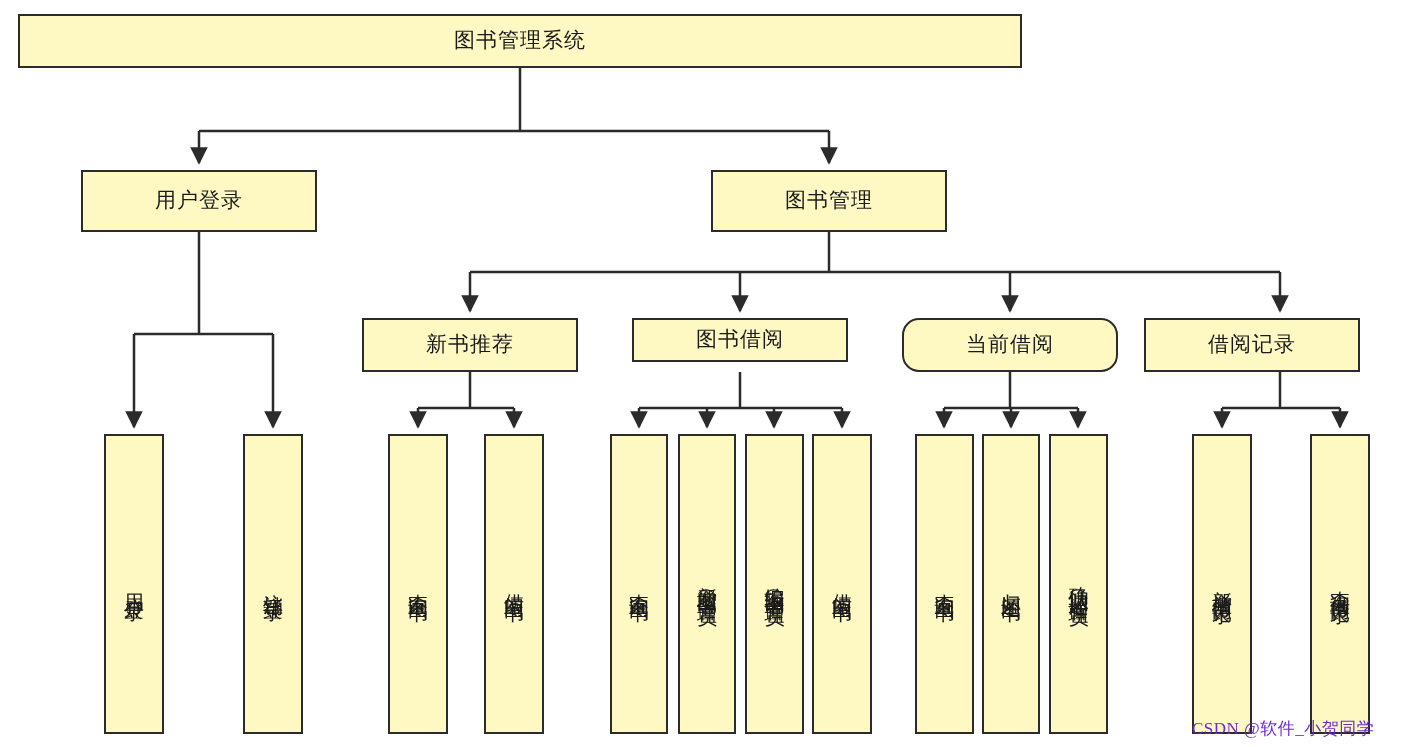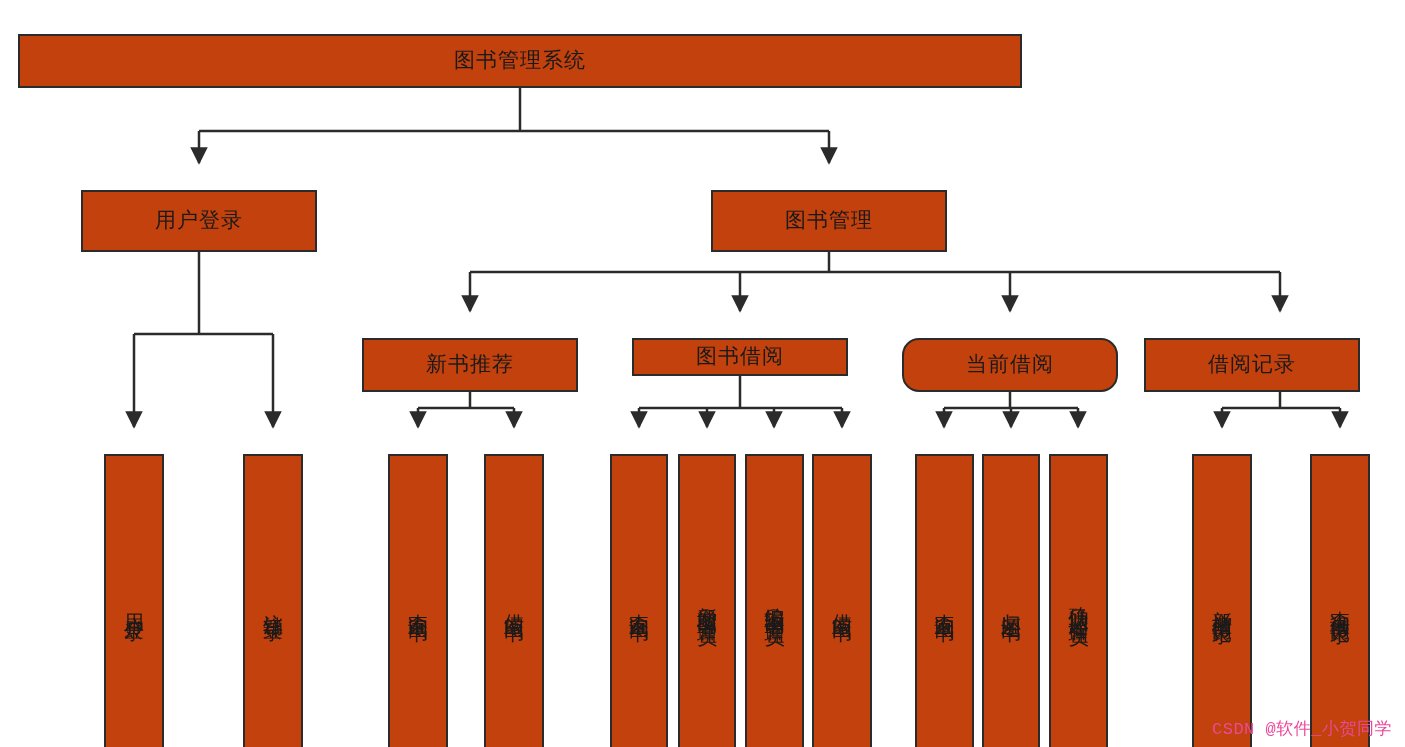--- a/index.html
+++ b/index.html
@@ -23,27 +23,26 @@
     position: absolute;
     left: 0;
     top: 0;
     width: 1405px;
     height: 747px;
     pointer-events: none;
   }
   .node {
     position: absolute;
     box-sizing: border-box;
-    background: #c2410c;
+    background: #fef9c3;
     border: 2px solid #2b2b2b;
     display: flex;
     align-items: center;
     justify-content: center;
     color: #1a1a1a;
-    margin-top: 20px;
   }
   .node.horizontal {
     font-size: 21px;
     letter-spacing: 1px;
     line-height: 1.2;
   }
   .node.vertical {
     writing-mode: vertical-rl;
     text-orientation: upright;
     font-size: 20px;
@@ -57,25 +56,24 @@
   }
   .node.vertical .label {
     writing-mode: vertical-rl;
     text-orientation: upright;
     display: block;
     max-height: 100%;
   }
   .watermark {
     position: absolute;
     font-size: 17px;
-    color: #ec4899;
+    color: #6d28d9;
     letter-spacing: 0.5px;
     white-space: nowrap;
-    font-family: Liberation Mono, monospace;
-    margin-left: 20px;
+    font-family: Liberation Serif, serif;
   }
 </style>
 </head>
 <body>
 
 <div id="diagram-root">
 
   <svg class="connectors" viewBox="0 0 1405 747" xmlns="http://www.w3.org/2000/svg">
     <defs>
       <marker id="arrow" viewBox="0 0 10 10" refX="9" refY="5" markerWidth="7" markerHeight="7" orient="auto-start-reverse">
@@ -133,21 +131,21 @@
   <div class="node horizontal" style="left:81px; top:170px; width:236px; height:62px;">
     <span class="label">用户登录</span>
   </div>
   <div class="node horizontal" style="left:711px; top:170px; width:236px; height:62px;">
     <span class="label">图书管理</span>
   </div>
 
   <div class="node horizontal" style="left:362px; top:318px; width:216px; height:54px;">
     <span class="label">新书推荐</span>
   </div>
-  <div class="node horizontal" style="left:632px; top:318px; width:216px; height:38px;">
+  <div class="node horizontal" style="left:632px; top:318px; width:216px; height:44px;">
     <span class="label">图书借阅</span>
   </div>
   <div class="node horizontal" style="left:902px; top:318px; width:216px; height:54px;border-radius:17px;">
     <span class="label">当前借阅</span>
   </div>
   <div class="node horizontal" style="left:1144px; top:318px; width:216px; height:54px;">
     <span class="label">借阅记录</span>
   </div>
 
   <div class="node vertical" style="left:104px; top:434px; width:60px; height:300px;">

